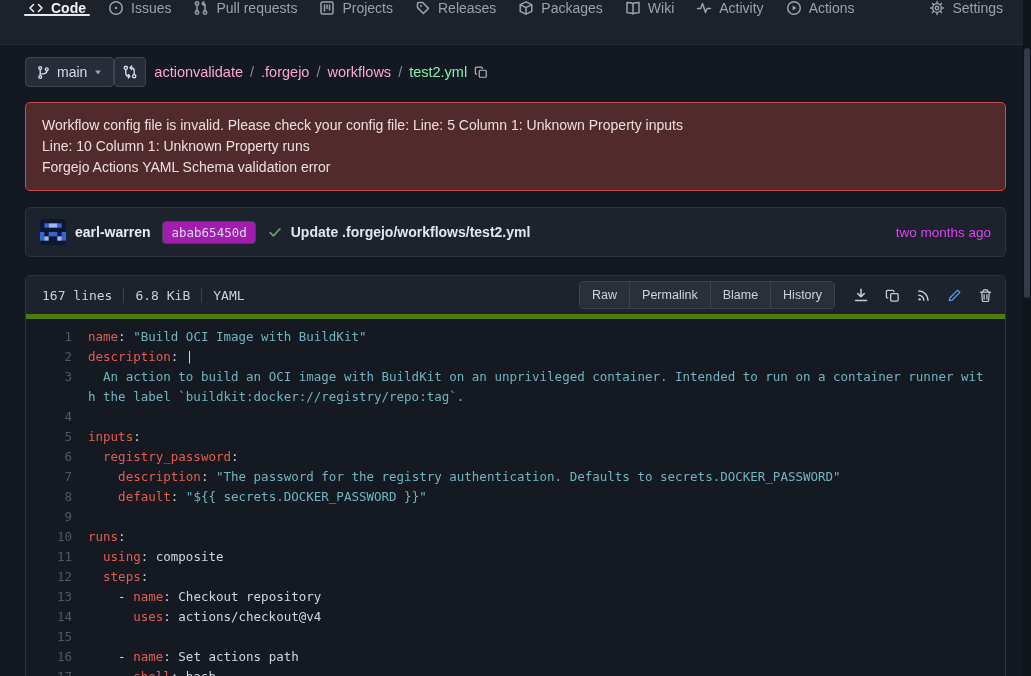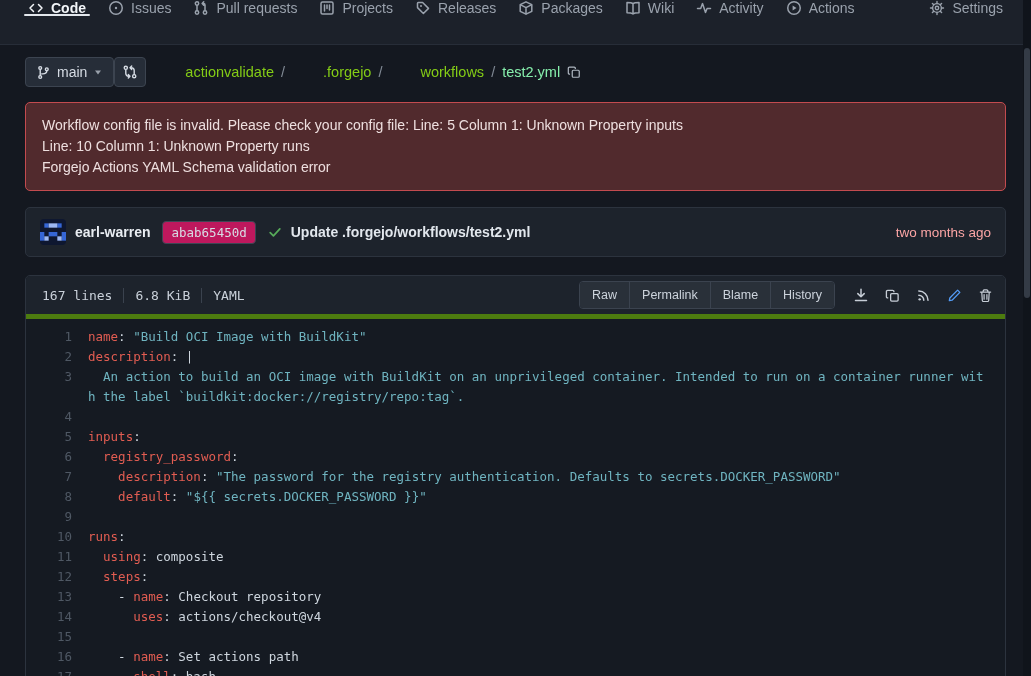--- a/index.html
+++ b/index.html
@@ -34,21 +34,21 @@
   
   .toolbar-row { margin-top: 12px; display: flex; align-items: center; }
   .btn {
     display: inline-flex; align-items: center; gap: 6px;
     background: #262d38; border: 1px solid #3c4450; border-radius: 4px;
     color: #d6dce4; font-size: 14px; height: 30px; padding: 0 10px; cursor: pointer;
   }
   .btn.square { width: 32px; justify-content: center; padding: 0; }
   .caret { color: #98a0aa; display: flex; }
   .breadcrumb { display: flex; align-items: center; font-size: 14.5px; margin-left: 8px; gap: 7px; }
-  .breadcrumb a { color: #84cc16; text-decoration: none; cursor: pointer; margin-left: 31px; }
+  .breadcrumb a { color: #f9a8d4; text-decoration: none; cursor: pointer; }
   .breadcrumb .sep { color: #828b96; }
   .breadcrumb .file { color: #86efac; }
   .icon-btn { background: none; border: none; color: #aeb6c0; cursor: pointer; display: inline-flex; padding: 0; }
 
   
   .alert {
     margin-top: 15px; background: #512a2d; border: 1px solid #c34b4f;
     border-radius: 5px; padding: 12px 16px; color: #eedfdf;
     font-size: 14px; line-height: 21px;
   }
@@ -56,26 +56,26 @@
   
   .commit-box {
     margin-top: 16px; background: #1d232c; border: 1px solid #2c333e;
     border-radius: 5px; padding: 11px 14px; display: flex; align-items: center;
     gap: 9px; font-size: 14px;
   }
   .avatar { width: 26px; height: 26px; border-radius: 4px; overflow: hidden; flex: none; cursor: pointer; }
   .commit-author { font-weight: 700; color: #e9edf2; text-decoration: none; cursor: pointer; }
   .commit-hash {
     font-family: "DejaVu Sans Mono", monospace; font-size: 12.5px;
-    background: #be185d; border: 1px solid #3e4654; border-radius: 4px;
+    background: #a21caf; border: 1px solid #3e4654; border-radius: 4px;
     padding: 3px 8px; color: #d7dde5; text-decoration: none; cursor: pointer; margin: 0 3px;
   }
   .commit-check { color: #57ab5a; display: flex; }
   .commit-msg { color: #e2e7ed; text-decoration: none; cursor: pointer; font-weight: bold; }
-  .commit-time { margin-left: auto; color: #fca5a5; font-size: 13.5px; }
+  .commit-time { margin-left: auto; color: #d946ef; font-size: 13.5px; }
 
   
   .file-box {
     margin-top: 18px; border: 1px solid #2c333e; border-radius: 5px 5px 0 0;
     overflow: hidden;
   }
   .file-header {
     background: #1d232c; border-bottom: 5px solid #4d7c0f;
     display: flex; align-items: center; padding: 7px 12px 7px 16px; height: 43px;
   }

